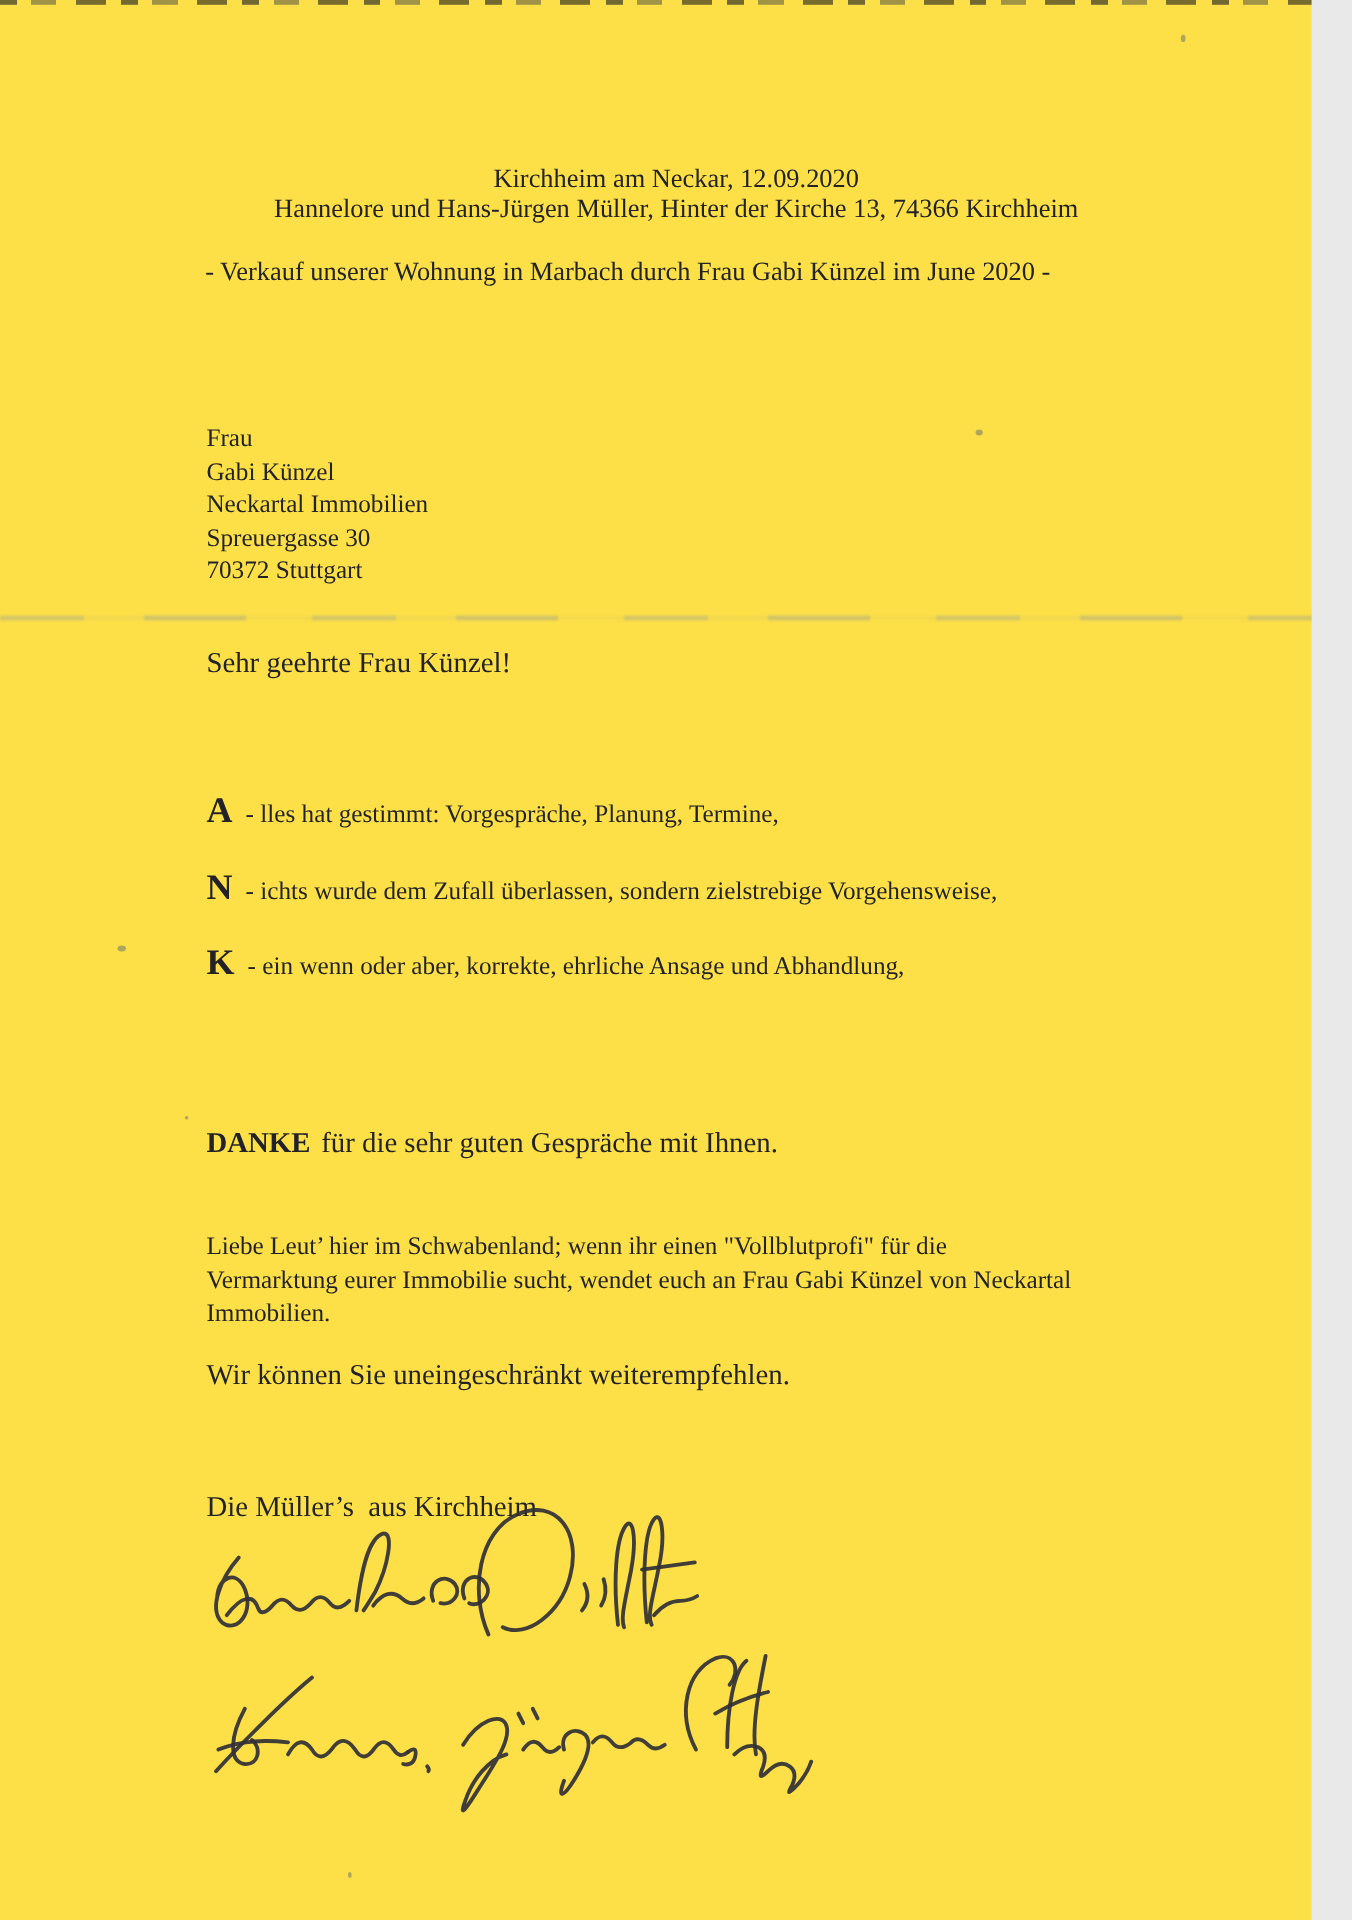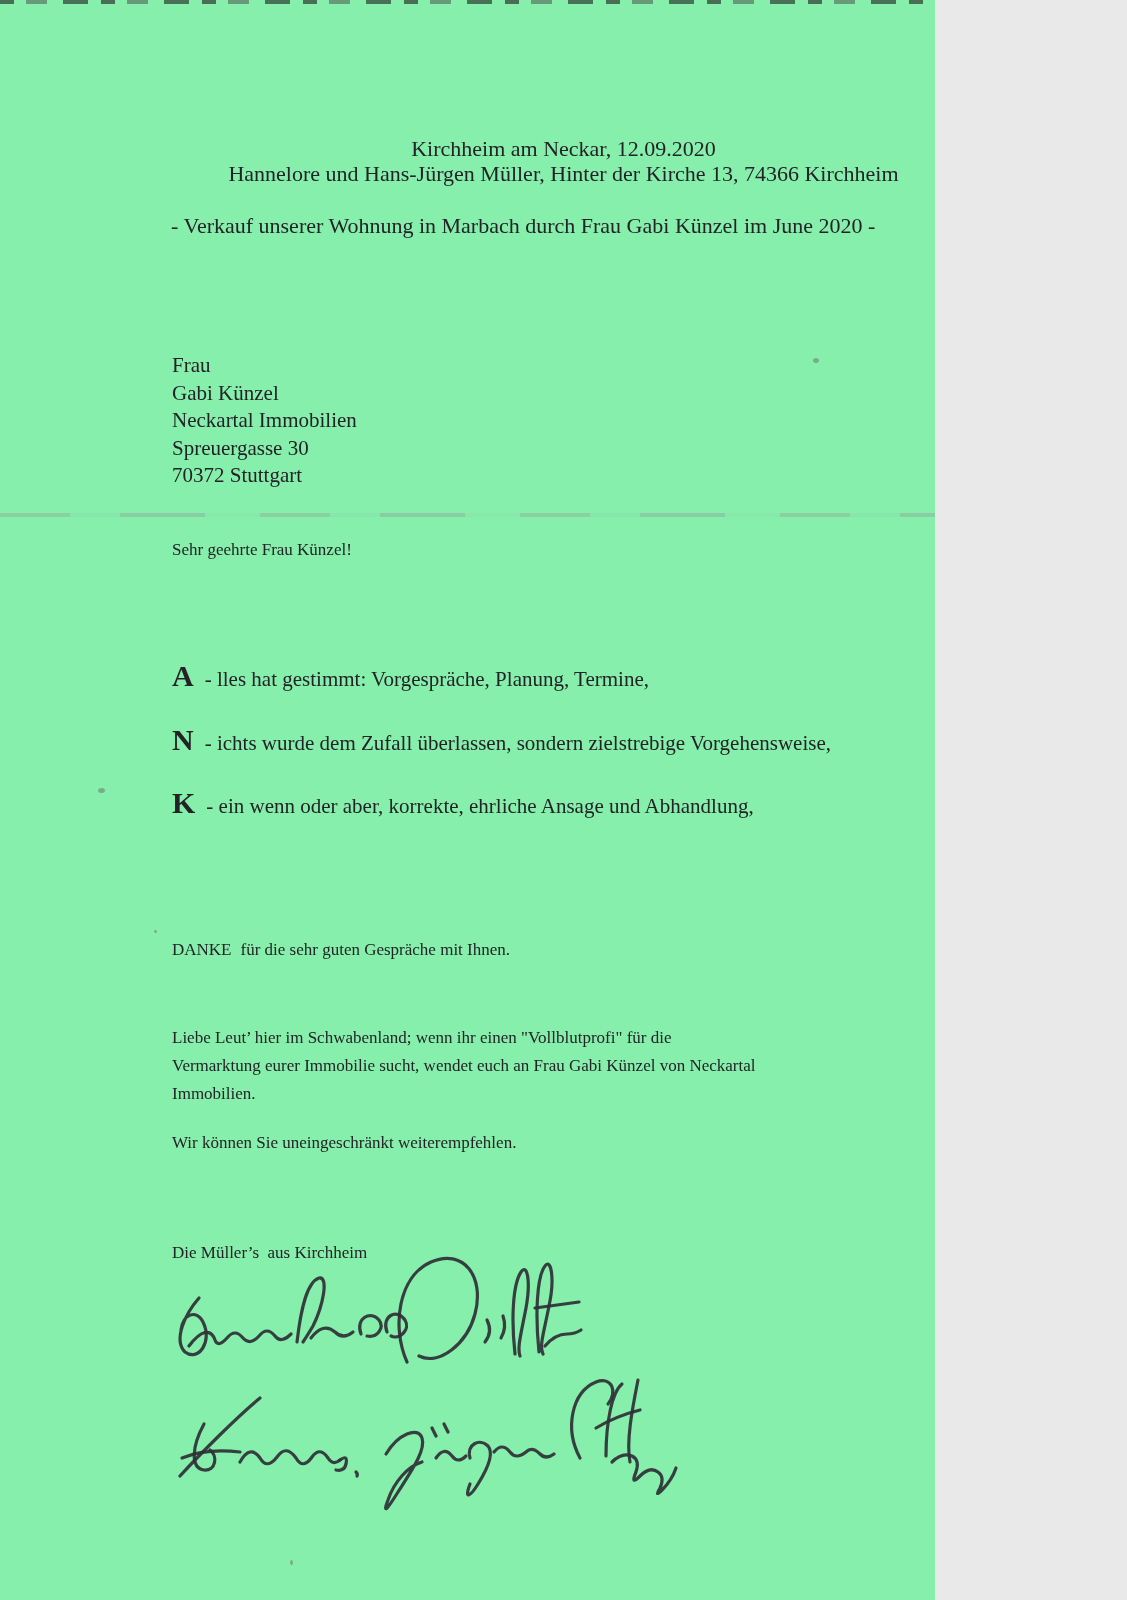--- a/index.html
+++ b/index.html
@@ -1,19 +1,19 @@
 <!DOCTYPE html>
 <html lang="de"><head>
 <meta charset="utf-8">
 <style>
   html,body{margin:0;padding:0;background:#e9e9e9;}
   .page{
     position:relative;
-    width:935px;height:1600px;
-    background:#86efac;
+    width:1093px;height:1600px;
+    background:#fde047;
     font-family:"Liberation Serif", serif;
     color:#232327;
     overflow:hidden;
   }
   
   .scan-edge{
     position:absolute;top:0;left:0;width:1127px;height:4px;
     background:repeating-linear-gradient(90deg,
       rgba(40,40,40,.65) 0 14px, rgba(40,40,40,0) 14px 26px,
       rgba(70,70,70,.5) 26px 47px, rgba(70,70,70,0) 47px 63px,
@@ -22,38 +22,38 @@
   }
   
   .fold-line{
     position:absolute;top:513px;left:0;width:1127px;height:4px;
     background:repeating-linear-gradient(90deg,
       rgba(148,158,150,.38) 0 70px, rgba(148,158,150,.10) 70px 120px,
       rgba(148,158,150,.42) 120px 205px, rgba(148,158,150,.08) 205px 260px);
     filter:blur(.7px);
   }
   .speck{position:absolute;background:rgba(110,118,112,.55);border-radius:50%;filter:blur(.4px);}
-  .txt{position:absolute;font-size:17px;white-space:nowrap;}
+  .txt{position:absolute;font-size:24px;white-space:nowrap;}
   .header-block{
     position:absolute;top:136px;left:0;width:1127px;
     text-align:center;font-size:22px;line-height:25px;
   }
   .subject-line{top:213px;left:171px;font-size:22px;}
   .recipient-block{
     position:absolute;top:352px;left:172px;
     font-size:21px;line-height:27.5px;
   }
   .salutation{top:540px;left:172px;}
   .acro-row{position:absolute;left:172px;font-size:21px;white-space:nowrap;}
   .acro-letter{font-size:30px;font-weight:bold;margin-right:11px;}
   .thanks-line{top:940px;left:172px;}
-  .thanks-bold{font-weight:normal;margin-right:9px;}
+  .thanks-bold{font-weight:bold;margin-right:9px;}
   .paragraph-block{
     position:absolute;top:1024px;left:172px;
-    font-size:17px;line-height:28px;
+    font-size:21px;line-height:28px;
   }
   .endorsement{top:1133px;left:172px;}
   .closing-line{top:1243px;left:172px;white-space:pre;}
   .sig{position:absolute;}
   .sig path{fill:none;stroke:#303036;stroke-width:3.2;stroke-linecap:round;stroke-linejoin:round;opacity:.92;}
 </style>
 </head>
 <body>
 
 <div class="page">

